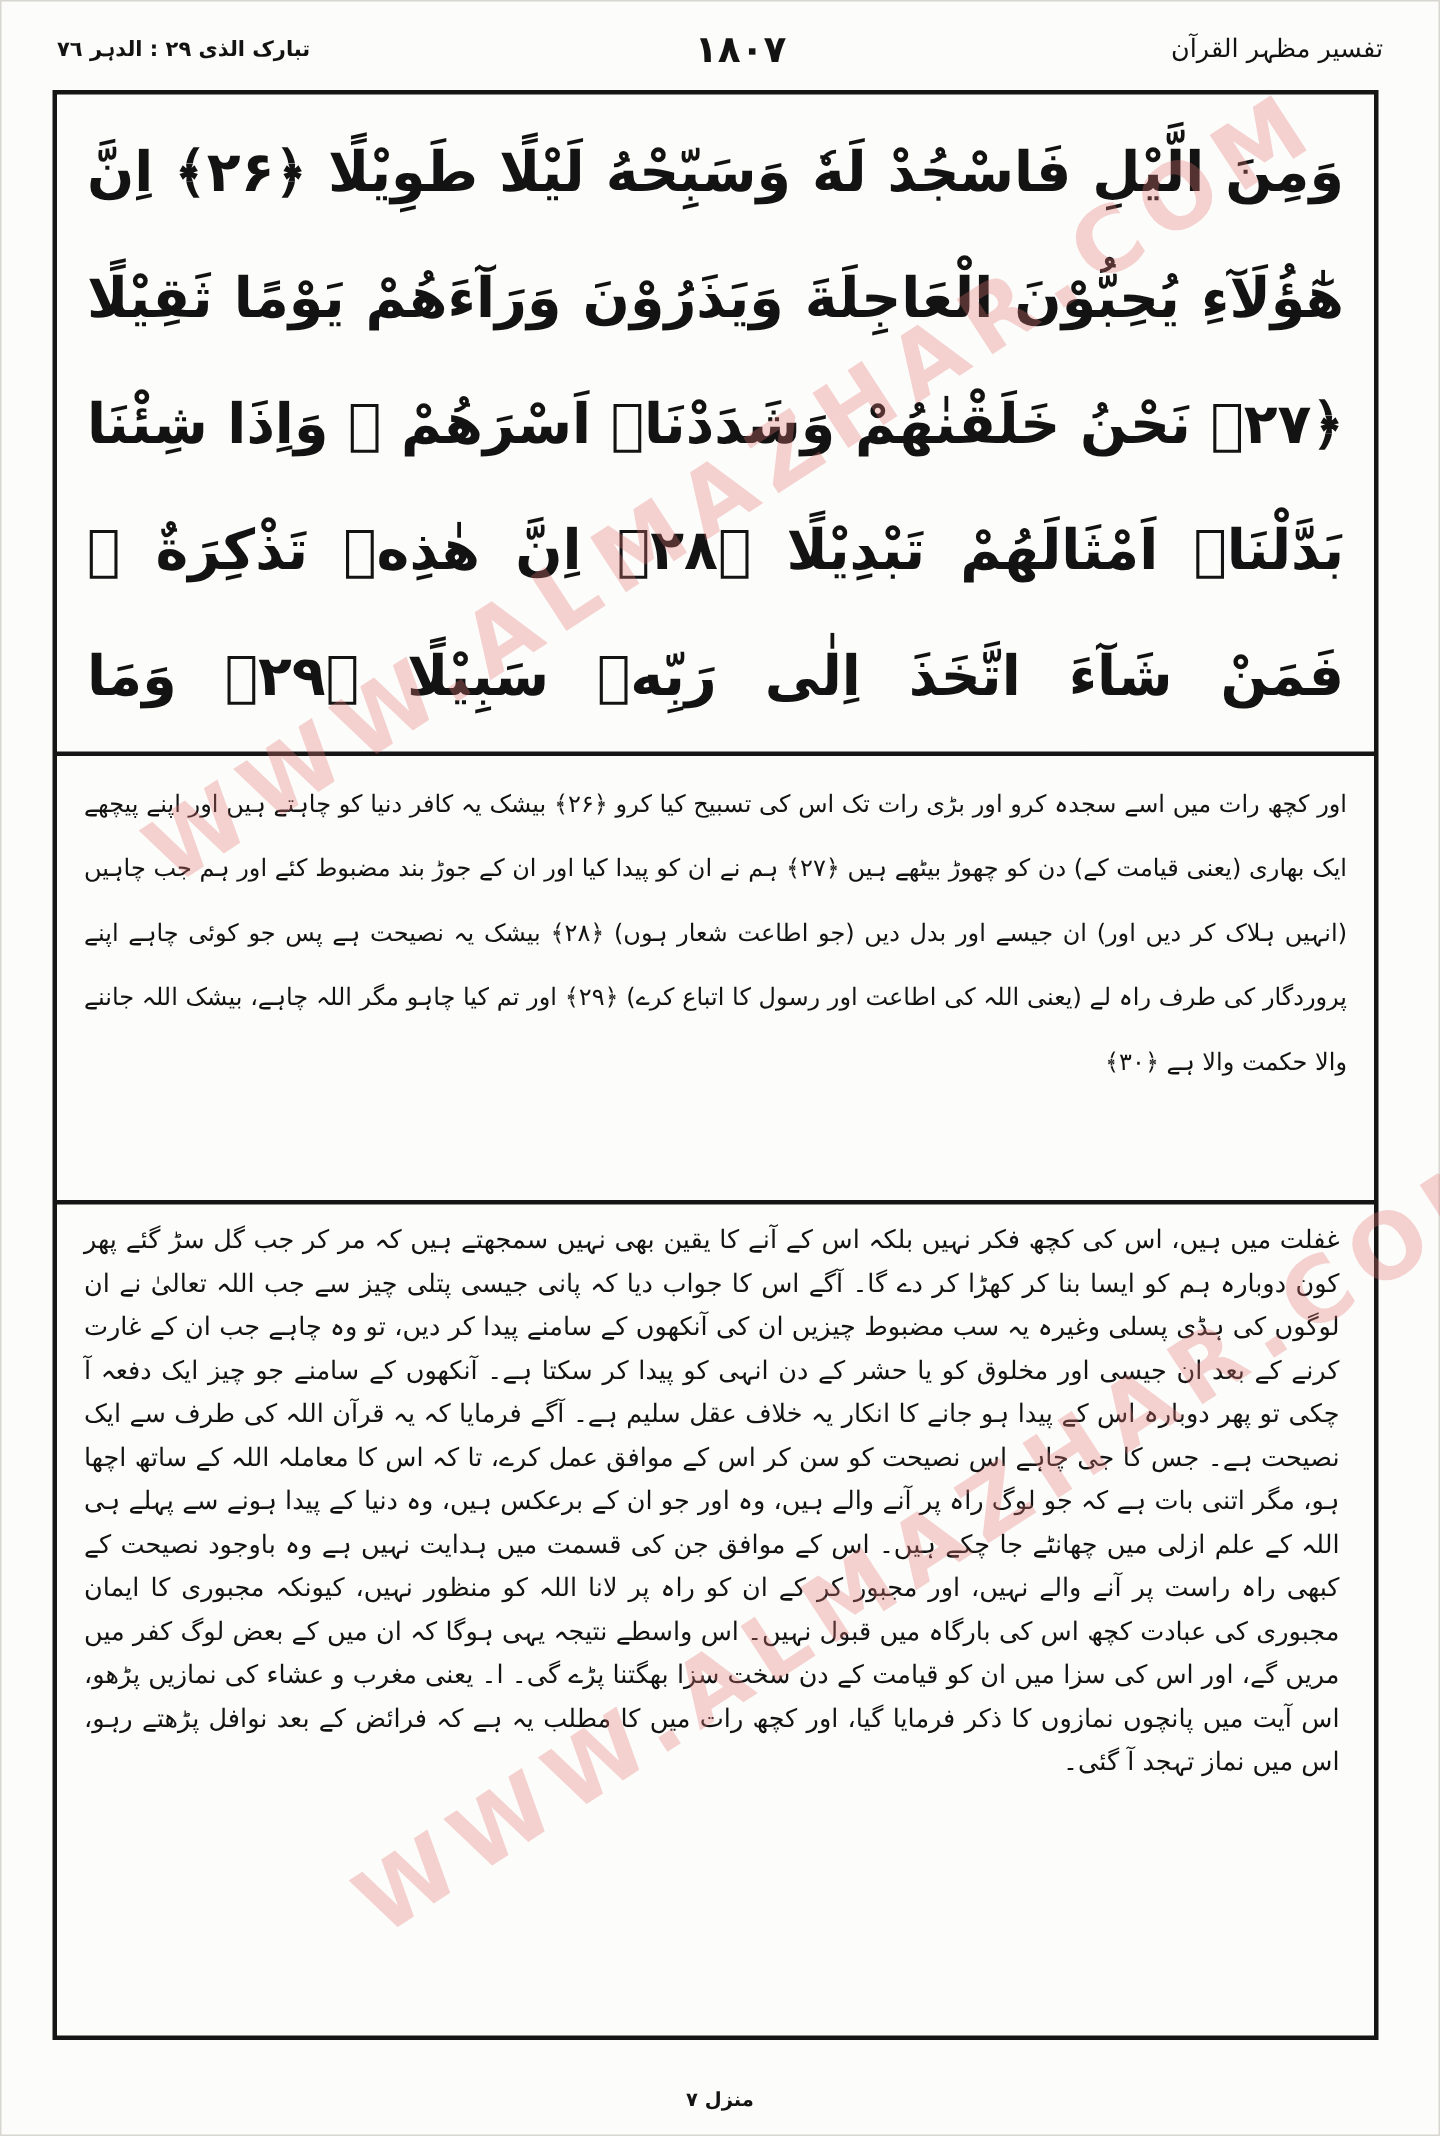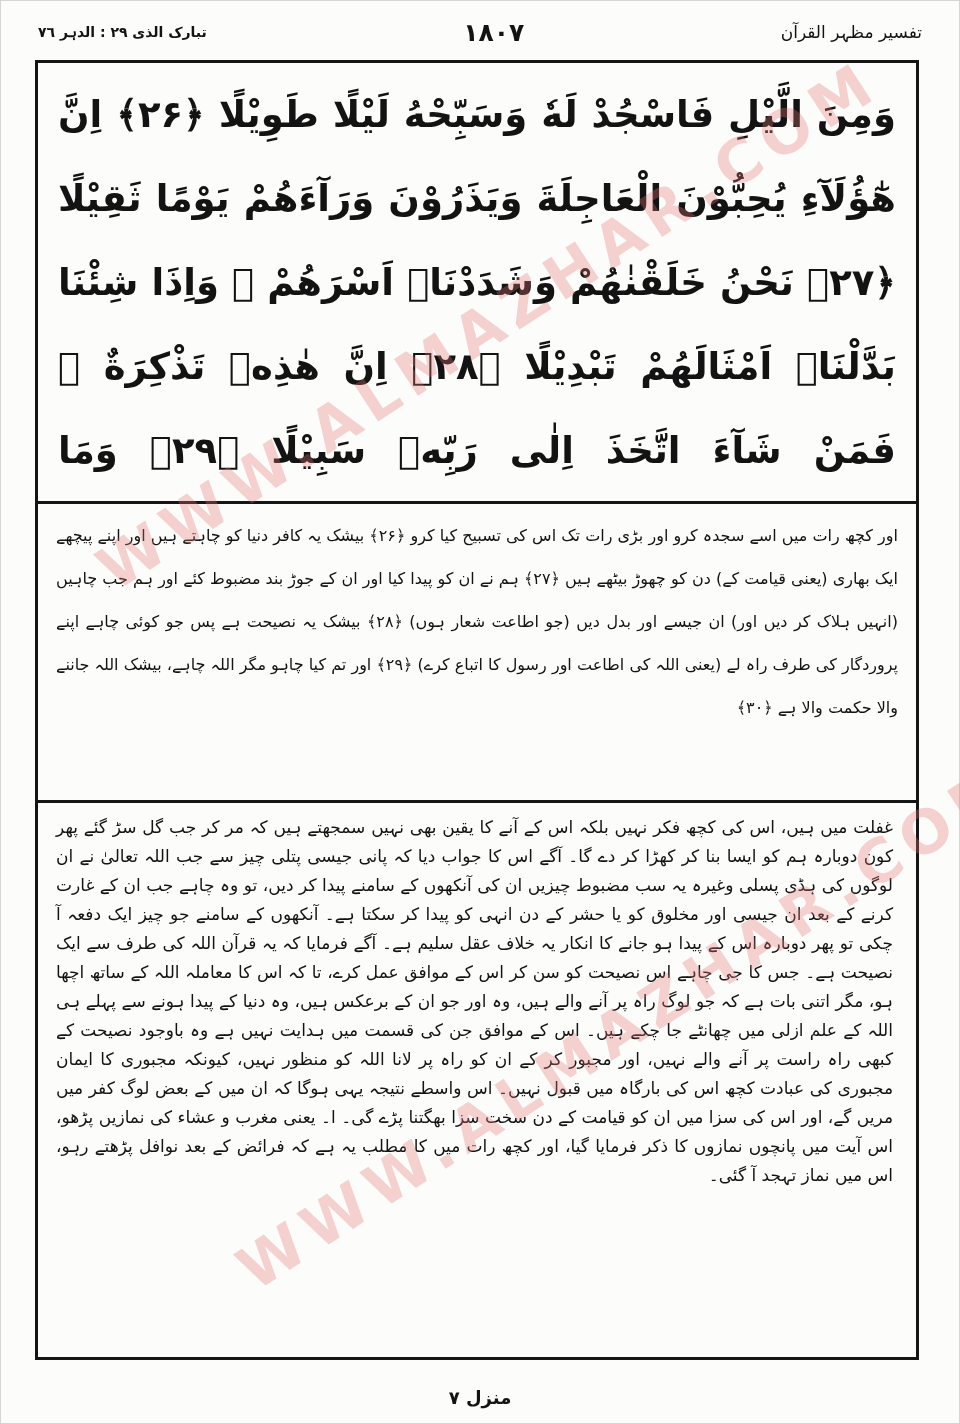--- a/index.html
+++ b/index.html
@@ -78,21 +78,21 @@
     text-align: justify;
     text-justify: inter-word;
   }
   
   .footer {
     position: absolute;
     bottom: 16px;
     left: 0;
     right: 0;
     text-align: center;
-    font-size: 18px;
+    font-size: 13px;
     font-weight: bold;
     direction: rtl;
   }
   
   .watermark {
     position: absolute;
     font-weight: bold;
     font-size: 60px;
     letter-spacing: 9px;
     color: rgba(226, 118, 118, 0.32);

